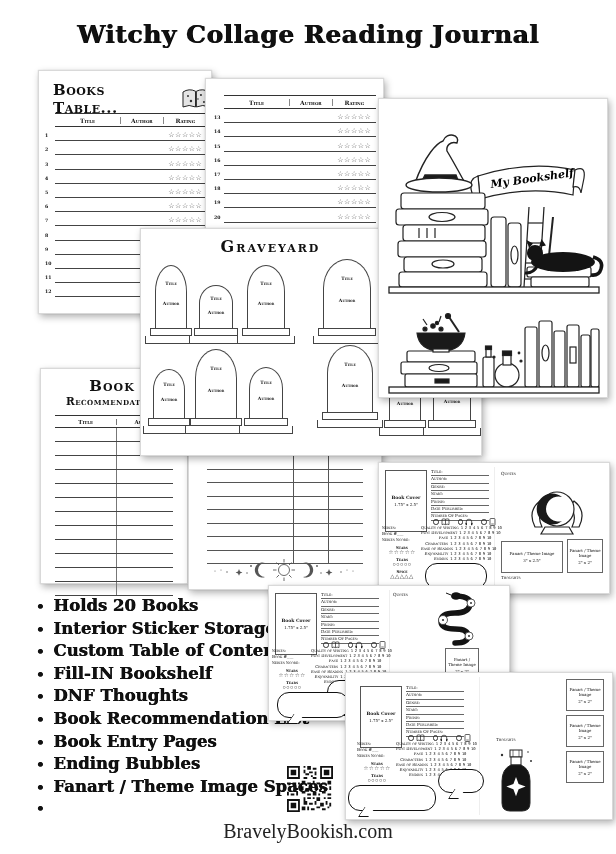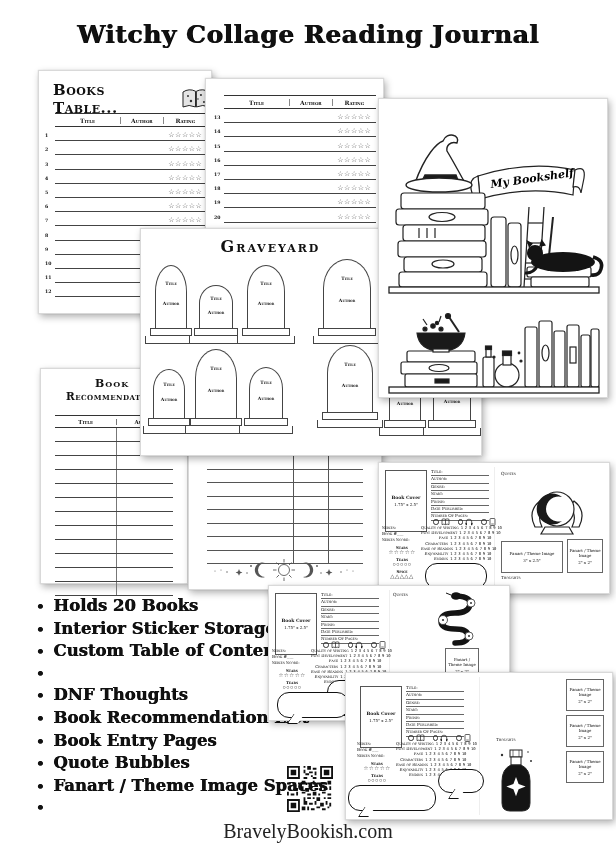--- a/index.html
+++ b/index.html
@@ -48,21 +48,21 @@
   .gy .stone:nth-of-type(5){left:12px;top:140px;width:32px;} .gy .stone:nth-of-type(5) .dome{height:48px;}
   .gy .stone:nth-of-type(6){left:54px;top:120px;width:42px;} .gy .stone:nth-of-type(6) .dome{height:68px;}
   .gy .stone:nth-of-type(7){left:108px;top:138px;width:34px;}.gy .stone:nth-of-type(7) .dome{height:50px;}
   .gy .stone:nth-of-type(8){left:186px;top:116px;width:46px;}.gy .stone:nth-of-type(8) .dome{height:66px;}
   .gy .stone:nth-of-type(9){left:248px;top:146px;width:32px;}.gy .stone:nth-of-type(9) .dome{height:44px;}
   .gy .stone:nth-of-type(10){left:292px;top:142px;width:38px;}.gy .stone:nth-of-type(10) .dome{height:48px;}
 
   
   .rec-head{position:absolute;left:8px;top:8px;width:126px;text-align:center;
     font-family:"DejaVu Serif",serif;font-variant:small-caps;font-weight:bold;}
-  .rec-h1{font-size:11px;letter-spacing:1px;}
+  .rec-h1{font-size:15px;letter-spacing:1px;}
   .rec-h2{font-size:10.5px;letter-spacing:.5px;}
   .rtable{position:absolute;left:14px;top:46px;width:118px;}
   .rhead{display:flex;height:11px;align-items:center;border-top:1px solid #333;border-bottom:1px solid #333;}
   .rhead span{font:bold 5.5px "DejaVu Serif",serif;font-variant:small-caps;text-align:center;}
   .rrow{display:flex;height:13px;border-bottom:.8px solid #444;}
   .rc-t{width:62px;border-right:.8px solid #777;}
   .rc-a{width:56px;}
   .mid-grid{position:absolute;left:18px;top:12px;width:156px;border-top:1.4px solid #444;}
   .mid-row{display:flex;height:12.5px;border-bottom:1px solid #555;}
   .m1{width:86px;border-right:1px solid #555;}
@@ -1013,36 +1013,37 @@
     <li>
     <span class="bullet">•</span>
     <span>Interior Sticker Storage</span>
   </li>
     <li>
     <span class="bullet">•</span>
     <span>Custom Table of Contents</span>
   </li>
     <li>
     <span class="bullet">•</span>
+    <span>Fill-IN Bookshelf</span>
   </li>
     <li>
     <span class="bullet">•</span>
     <span>DNF Thoughts</span>
   </li>
     <li>
     <span class="bullet">•</span>
     <span>Book Recommendation List</span>
   </li>
     <li>
     <span class="bullet">•</span>
     <span>Book Entry Pages</span>
   </li>
     <li>
     <span class="bullet">•</span>
-    <span>Quote Bubbles</span>
+    <span>Ending Bubbles</span>
   </li>
     <li>
     <span class="bullet">•</span>
     <span>Fanart / Theme Image Spaces</span>
   </li>
     <li>
     <span class="bullet">•</span>
   </li>
   </ul>
 

